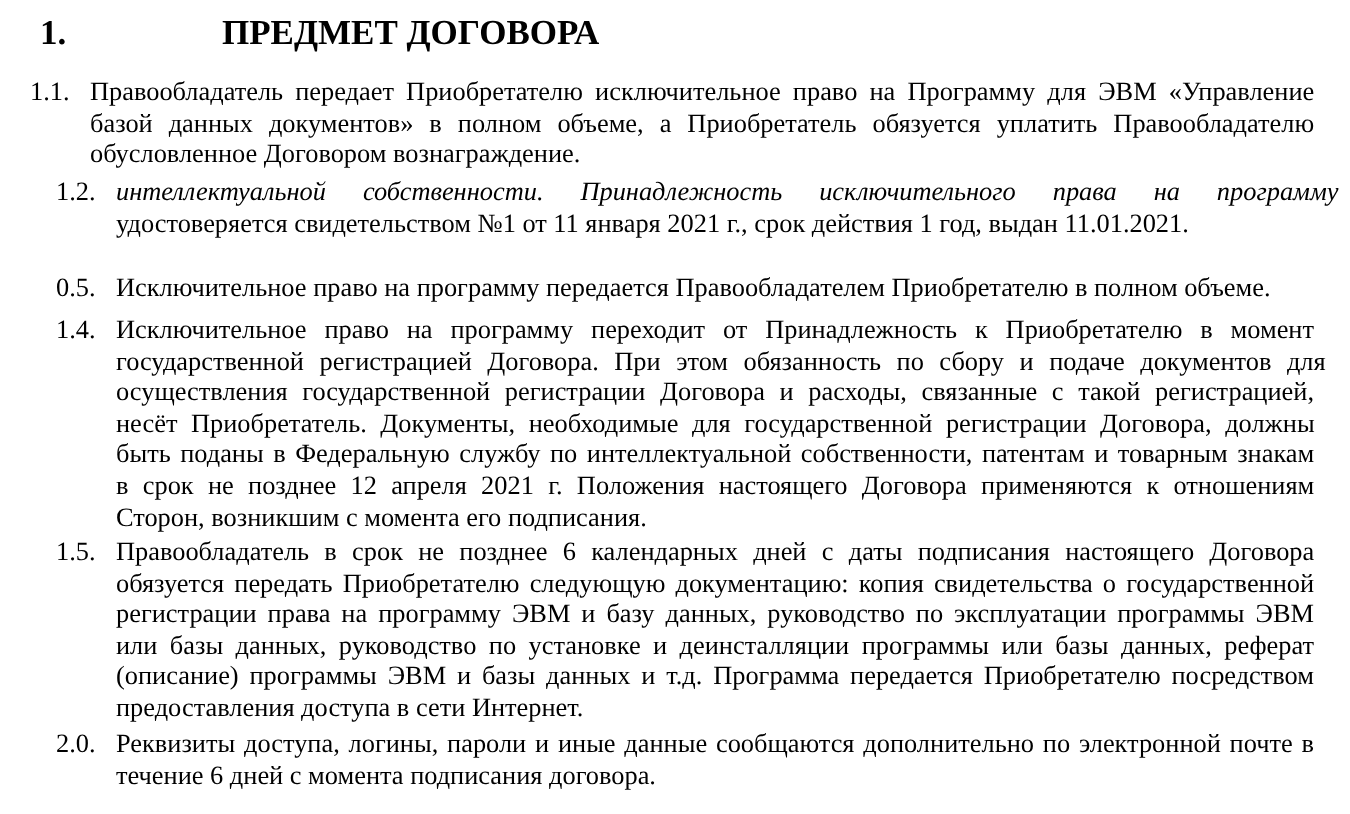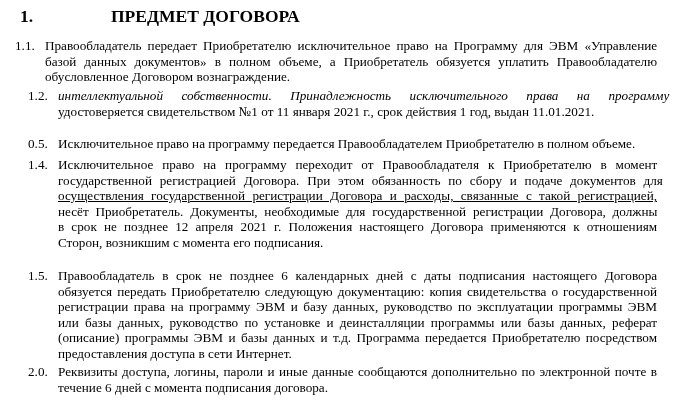--- a/index.html
+++ b/index.html
@@ -46,24 +46,25 @@
   <div class="clause" style="top:136px;">
     <span class="num">0.5.</span>
     <div class="body">
       <span class="line last">Исключительное право на программу передается Правообладателем Приобретателю в полном объеме.</span>
     </div>
   </div>
 
   <div class="clause" style="top:157px;">
     <span class="num">1.4.</span>
     <div class="body">
-      <span class="line" style="white-space: nowrap; display: block; word-spacing: 5.6px;">Исключительное право на программу переходит от Правообладателя к Приобретателю в момент</span>
+      <span class="line" style="white-space: nowrap; display: block; word-spacing: 5.6px;">Исключительное право на программу переходит от Принадлежность к Приобретателю в момент</span>
       <span class="line" style="white-space: nowrap; display: block; word-spacing: 4.45455px;">государственной регистрацией Договора. При этом обязанность по сбору и подаче документов для</span>
-      <span class="line" style="white-space: nowrap; display: block; word-spacing: 4px; text-decoration: underline;">осуществления государственной регистрации Договора и расходы, связанные с такой регистрацией,</span>
+      <span class="line" style="white-space: nowrap; display: block; word-spacing: 4px;">осуществления государственной регистрации Договора и расходы, связанные с такой регистрацией,</span>
       <span class="line" style="white-space: nowrap; display: block; word-spacing: 3.5px;">несёт Приобретатель. Документы, необходимые для государственной регистрации Договора, должны</span>
+      <span class="line" style="white-space: nowrap; display: block; word-spacing: 1.45455px;">быть поданы в Федеральную службу по интеллектуальной собственности, патентам и товарным знакам</span>
       <span class="line" style="white-space: nowrap; display: block; word-spacing: 3.84615px;">в срок не позднее 12 апреля 2021 г. Положения настоящего Договора применяются к отношениям</span>
       <span class="line last">Сторон, возникшим с момента его подписания.</span>
     </div>
   </div>
 
   <div class="clause" style="top:268px;">
     <span class="num">1.5.</span>
     <div class="body">
       <span class="line" style="white-space: nowrap; display: block; word-spacing: 4.33333px;">Правообладатель в срок не позднее 6 календарных дней с даты подписания настоящего Договора</span>
       <span class="line" style="white-space: nowrap; display: block; word-spacing: 1.75px;">обязуется передать Приобретателю следующую документацию: копия свидетельства о государственной</span>

